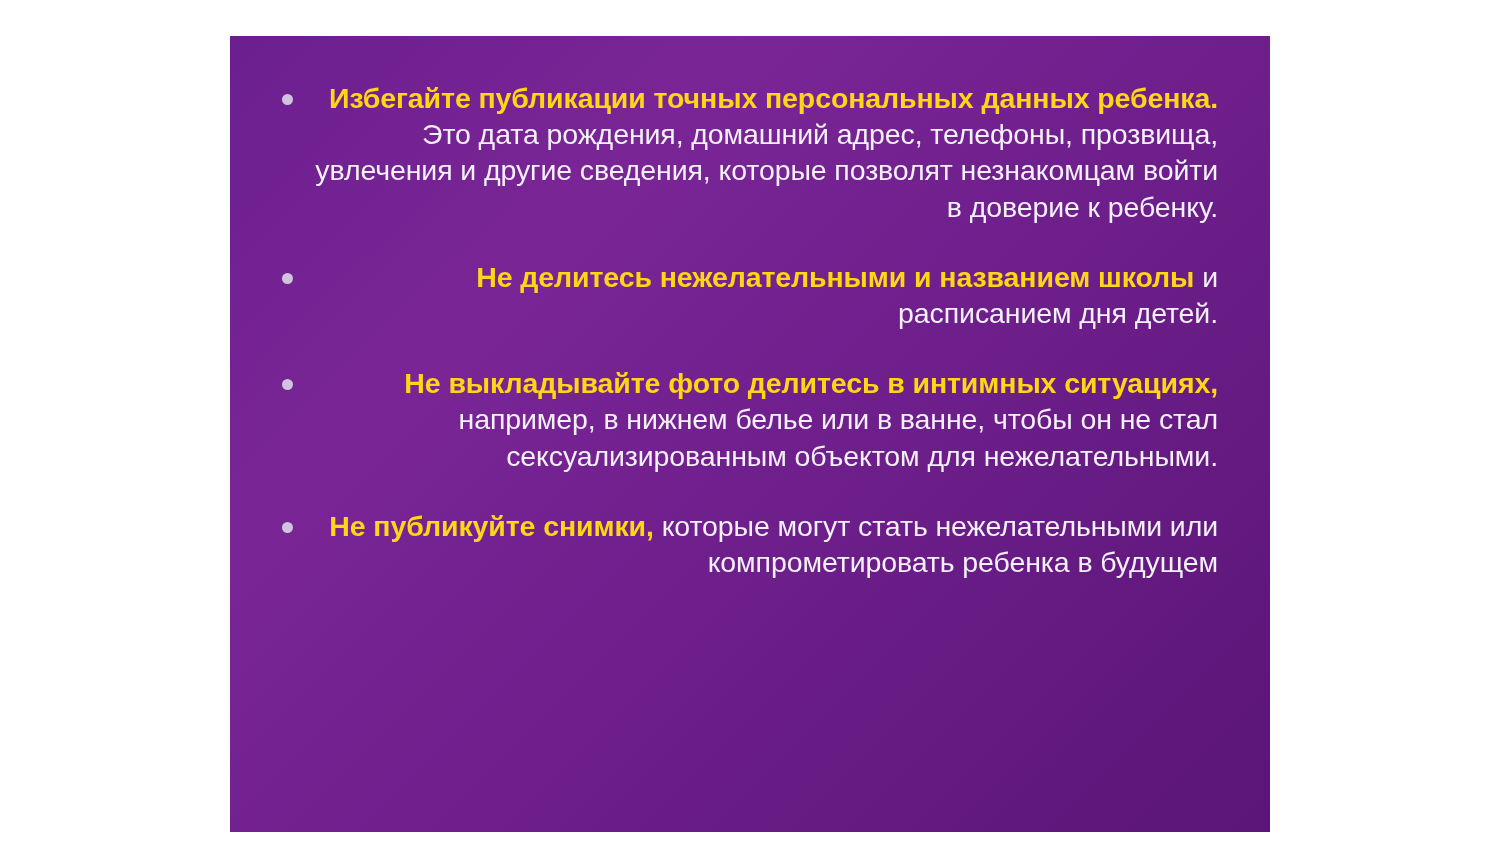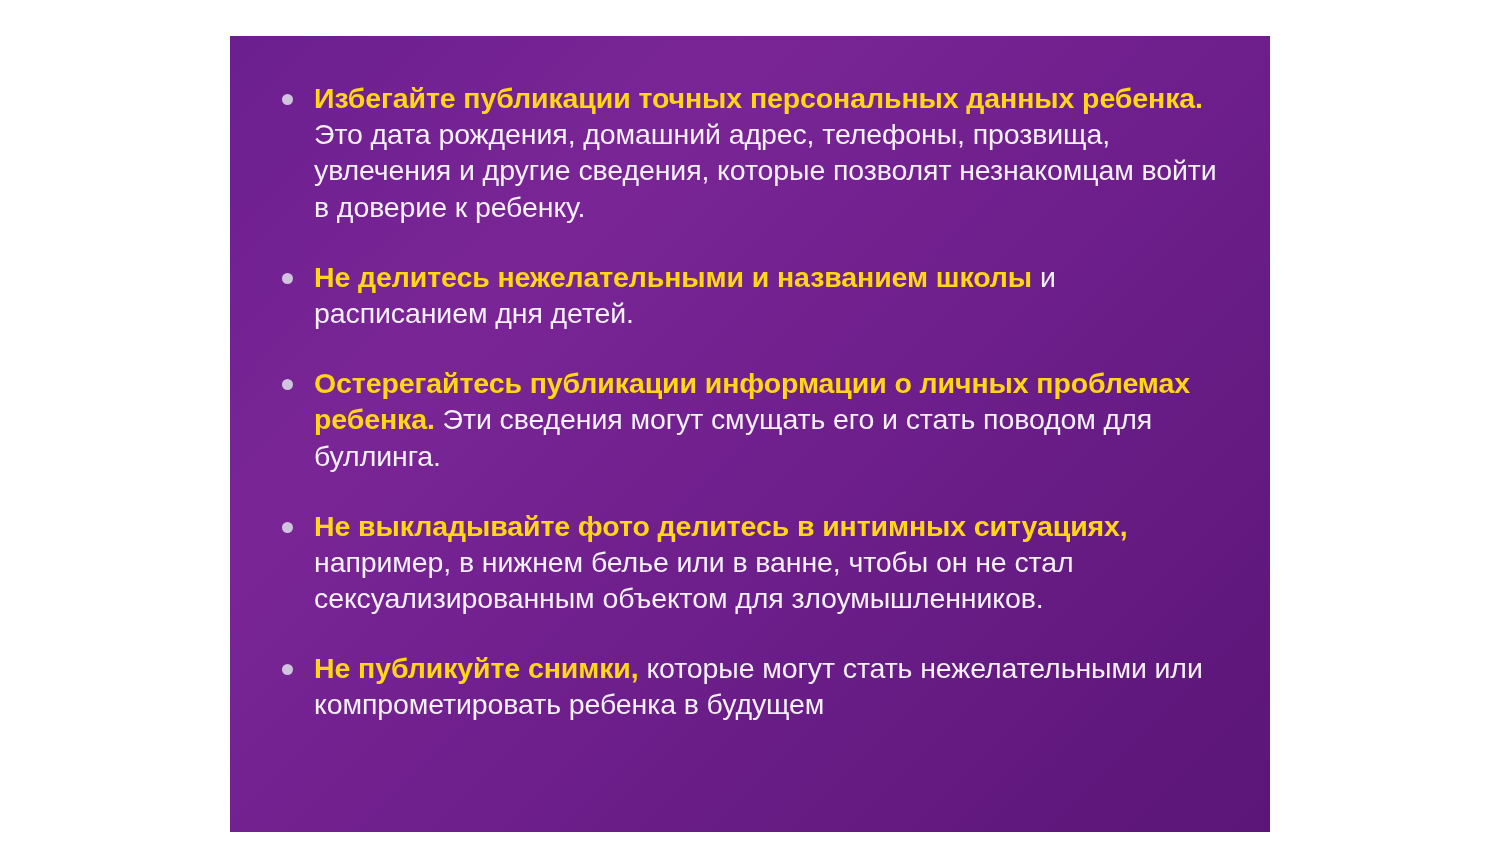--- a/index.html
+++ b/index.html
@@ -20,20 +20,21 @@
     width: 1040px;
     height: 796px;
     background: linear-gradient(135deg, #6b1f8f 0%, #7a2596 28%, #6e1f8c 55%, #5b1577 100%);
     box-sizing: border-box;
     padding: 44px 52px 30px 44px;
   }
   .bullet-list {
     list-style: none;
     margin: 0;
     padding: 0;
+    text-align: right;
   }
   .bullet-item {
     position: relative;
     padding-left: 40px;
     margin-bottom: 34px;
     color: #f2eef6;
     font-size: 28.5px;
     line-height: 1.27;
     letter-spacing: -0.1px;
   }
@@ -67,28 +68,24 @@
     <li class="bullet-item">
       <span class="dot"></span>
       <span class="lead">Избегайте публикации точных персональных данных ребенка.</span><span class="rest"> Это дата рождения, домашний адрес, телефоны, прозвища, увлечения и другие сведения, которые позволят незнакомцам войти в доверие к ребенку.</span>
     </li>
 
     <li class="bullet-item">
       <span class="dot"></span>
       <span class="lead">Не делитесь нежелательными и названием школы</span><span class="rest"> и расписанием дня детей.</span>
     </li>
 
-    <li class="bullet-item">
-      <span class="dot"></span>
-      <span class="lead">Остерегайтесь публикации информации о личных проблемах ребенка.</span><span class="rest"> Эти сведения могут смущать его и стать поводом для буллинга.</span>
-    </li>
 
     <li class="bullet-item">
       <span class="dot"></span>
-      <span class="lead">Не выкладывайте фото делитесь в интимных ситуациях,</span><span class="rest"> например, в нижнем белье или в ванне, чтобы он не стал сексуализированным объектом для злоумышленников.</span>
+      <span class="lead">Не выкладывайте фото делитесь в интимных ситуациях,</span><span class="rest"> например, в нижнем белье или в ванне, чтобы он не стал сексуализированным объектом для нежелательными.</span>
     </li>
 
     <li class="bullet-item">
       <span class="dot"></span>
       <span class="lead">Не публикуйте снимки,</span><span class="rest"> которые могут стать нежелательными или компрометировать ребенка в будущем</span>
     </li>
 
   </ul>
 </div>
 

